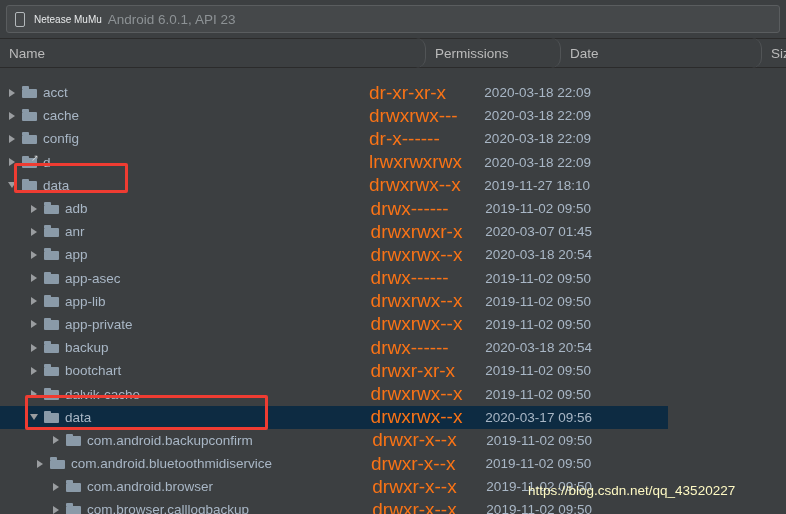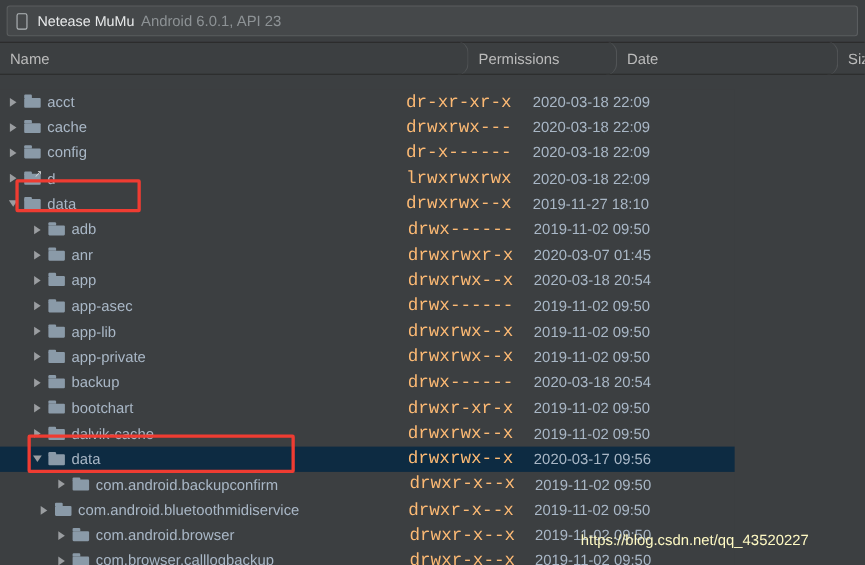--- a/index.html
+++ b/index.html
@@ -33,21 +33,21 @@
     margin-right: 9px;
     flex: 0 0 auto;
     position: relative;
   }
   .device-icon::after {
     content: "";
     position: absolute; left: 1px; right: 1px; top: 1.5px; bottom: 2.5px;
     background: #45484a;
   }
   .device-name {
-    color: #e8eaeb; font-size: 13px; white-space: nowrap;
+    color: #e8eaeb; font-size: 10px; white-space: nowrap;
   }
   .device-api {
     color: #8d9295; font-size: 13.5px; margin-left: 6px; white-space: nowrap;
   }
 
   
   .table-header {
     position: absolute; left: 0; top: 38px;
     width: 786px; height: 30px;
     background: #3c3f41;
@@ -81,22 +81,22 @@
     white-space: nowrap;
   }
   .row.selected { background: #0d2b42; }
 
   .cell-name {
     width: 426px; height: 100%;
     display: flex; align-items: center;
     overflow: hidden;
   }
   .cell-perm {
-    width: 135px; color: #fdba74; font-size: 16px;
-    padding-left: 9px; overflow: hidden; font-family: Liberation Mono, monospace;
+    width: 135px; color: #f97316; font-size: 19px;
+    padding-left: 9px; overflow: hidden;
   }
   .cell-date {
     width: 201px; color: #a9b7c6; font-size: 13.5px;
     padding-left: 9px; overflow: hidden;
   }
   .cell-size {
     width: 24px; color: #a9b7c6; font-size: 13.5px;
     padding-left: 9px; overflow: hidden;
   }
 

